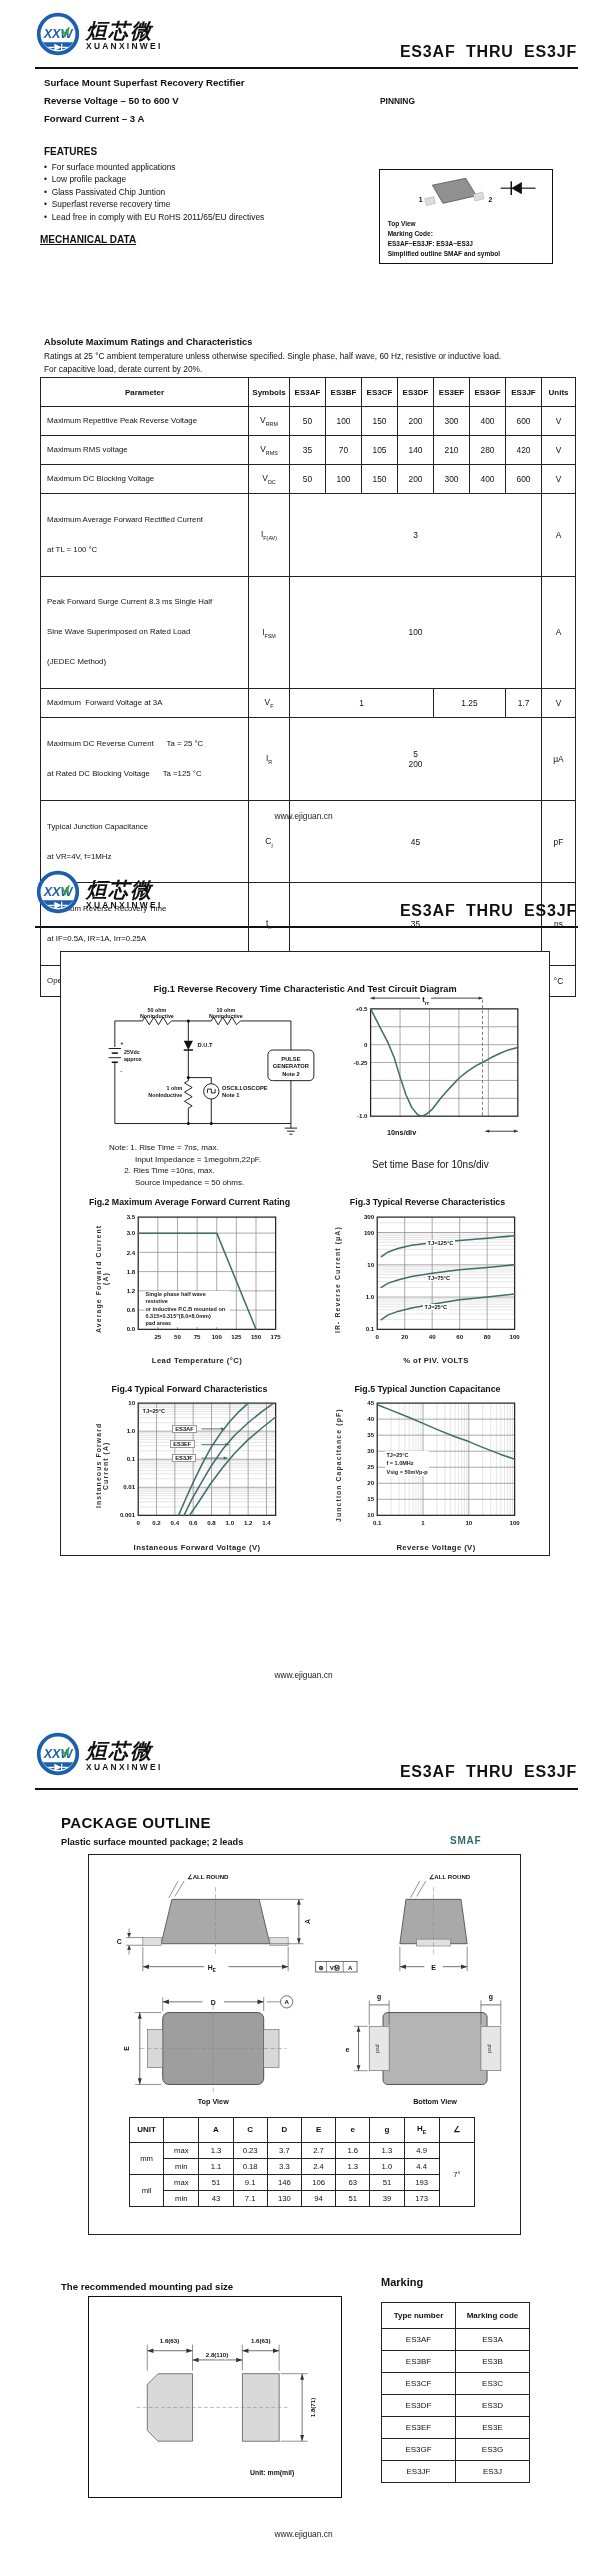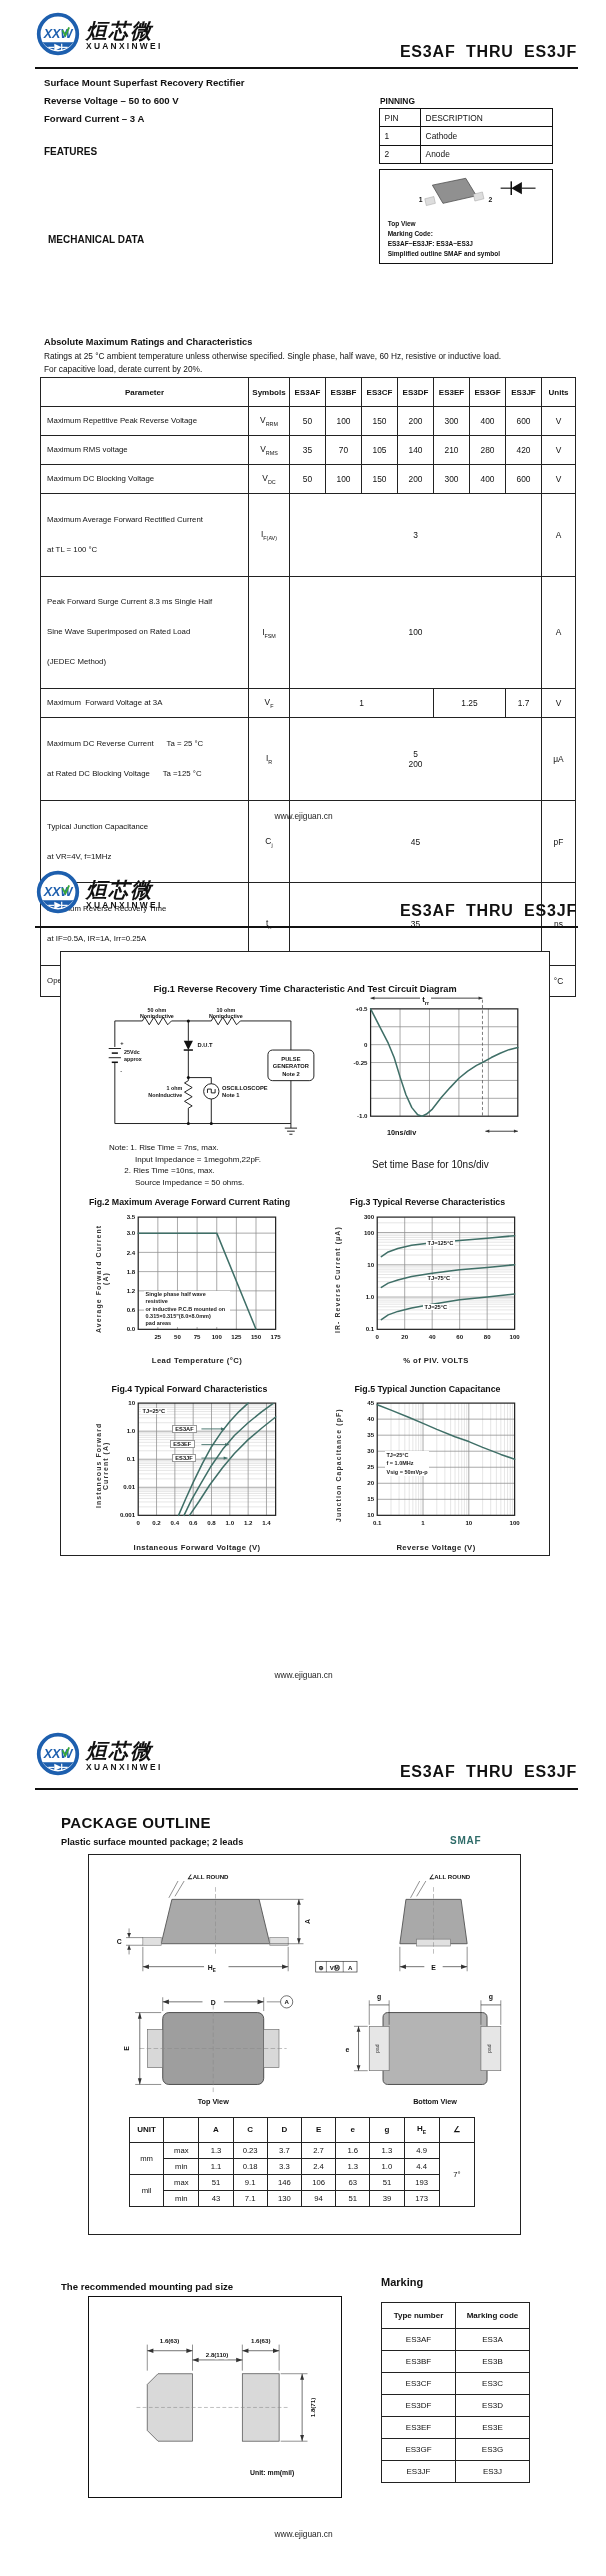--- a/index.html
+++ b/index.html
@@ -94,40 +94,20 @@
   <div class="brand-cn" style="left:86px;top:17px;">烜芯微</div>
   <div class="brand-en" style="left:86px;top:41px;">XUANXINWEI</div>
   <div class="doc-title" style="left:321px;top:43px;width:256px;">ES3AF  THRU  ES3JF</div>
   <div class="rule" style="left:35px;top:67px;width:543px;"></div>
 
   <div class="subtitle" style="left:44px;top:77px;">Surface Mount Superfast Recovery Rectifier</div>
   <div class="subtitle" style="left:44px;top:95px;">Reverse Voltage – 50 to 600 V</div>
   <div class="subtitle" style="left:44px;top:113px;">Forward Current – 3 A</div>
 
   <div class="sec-h" style="left:380px;top:96px;font-size:8.4px;">PINNING</div>
-  <table class="pin-table" style="left:379px;top:108px;">
-    <colgroup>
-        <col style="width:41px">
-        <col>
-      </colgroup>
-    <tbody>
-        <tr>
-          <th>PIN</th>
-          <th>DESCRIPTION</th>
-        </tr>
-    <tr>
-          <td>1</td>
-          <td>Cathode</td>
-        </tr>
-    <tr>
-          <td>2</td>
-          <td>Anode</td>
-        </tr>
-  </tbody>
-    </table>
 
   <div class="pkg-box" style="left:379px;top:169px;width:174px;height:95px;">
     <svg width="161" height="44" style="position:absolute;left:6.1px;top:3.1px;" viewBox="0 0 210 58">
       <polygon points="60,16 104,7 118,30 74,40" fill="#909090" stroke="#4a4a4a" stroke-width="1"></polygon>
       <polygon points="50,34 62,31 64,40 52,43" fill="#ddd" stroke="#888" stroke-width="0.5"></polygon>
       <polygon points="114,28 126,25 128,34 116,37" fill="#ddd" stroke="#888" stroke-width="0.5"></polygon>
       <text x="42" y="38" class="dim9">1</text>
       <text x="134" y="38" class="dim9">2</text>
       <g>
         <line x1="150" y1="20" x2="164" y2="20" stroke="#111" stroke-width="1.5"></line>
@@ -138,22 +118,29 @@
     </svg>
     <div class="pkg-lines" style="position:absolute;left:7.7px;top:49px;">
       <div>Top View</div>
       <div>Marking Code:</div>
       <div>ES3AF~ES3JF: ES3A~ES3J</div>
       <div>Simplified outline SMAF and symbol</div>
     </div>
   </div>
 
   <div class="sec-h" style="left:44px;top:146px;">FEATURES</div>
-
-  <div class="sec-h" style="left:48px;top:234px;">MECHANICAL DATA</div>
+  <ul class="blist feat" style="left:44px;top:161px;width:321px;">
+    <li>For surface mounted applications</li>
+    <li>Low profile package</li>
+    <li>Glass Passivated Chip Juntion</li>
+    <li>Superfast reverse recovery time</li>
+    <li>Lead free in comply with EU RoHS 2011/65/EU directives</li>
+  </ul>
+
+  <div class="sec-h" style="left:40px;top:234px;text-decoration:underline;">MECHANICAL DATA</div>
 
   <div class="sec-h" style="left:44px;top:337px;font-size:9.2px;">Absolute Maximum Ratings and Characteristics</div>
   <div class="note-line" style="left:44px;top:351px;">Ratings at 25 °C ambient temperature unless otherwise specified. Single phase, half wave, 60 Hz, resistive or inductive load.</div>
   <div class="note-line" style="left:44px;top:364px;">For capacitive load, derate current by 20%.</div>
 
   <t r=""></t><table class="ratings" style="left:40px;top:377px;">
     <colgroup>
       <col style="width:208px">
         <col style="width:41px">
       <col style="width:36px">

